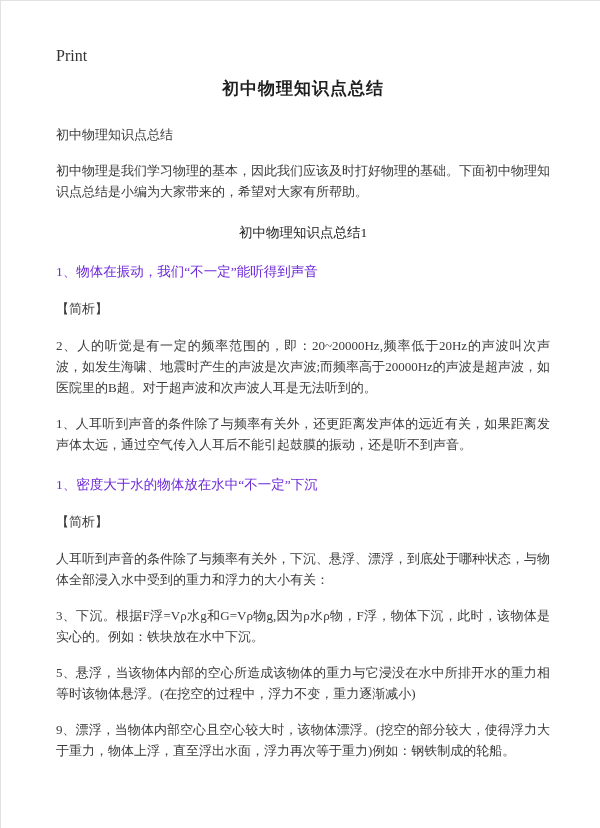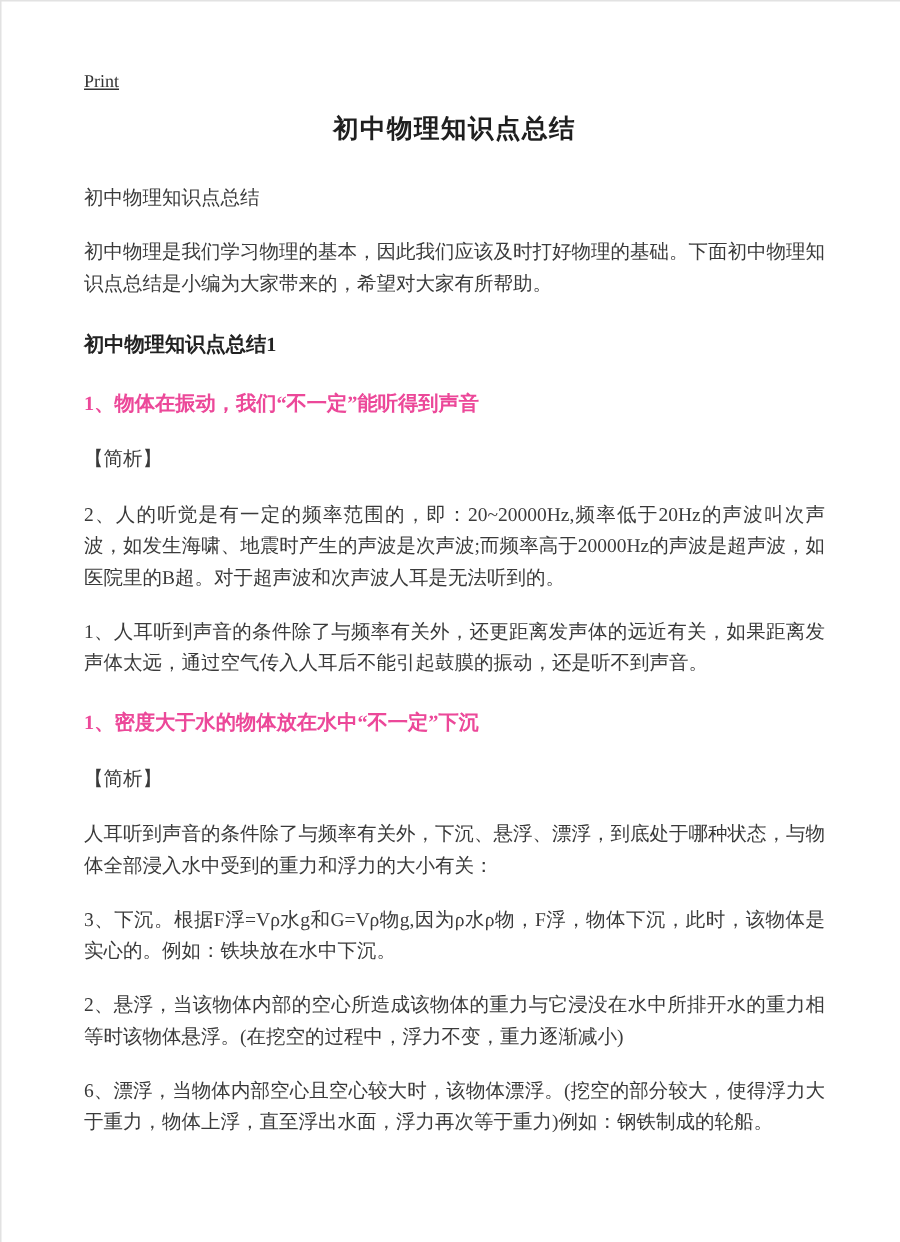--- a/index.html
+++ b/index.html
@@ -13,50 +13,50 @@
     min-height: 828px;
     box-sizing: border-box;
     background: #ffffff;
     border-left: 1px solid #e2e2e2;
     border-top: 1px solid #e2e2e2;
     padding: 46px 50px 60px 55px;
     font-family: "Liberation Serif", "DejaVu Serif", serif;
     color: #3a3a3a;
   }
   .print-label {
-    font-size: 12px;
+    font-size: 16px;
     color: #333333;
     margin: 0 0 12px 0;
     cursor: pointer;
-    text-decoration: underline;
   }
   h1.doc-title {
     font-size: 17px;
     font-weight: bold;
     color: #1f1f1f;
     text-align: center;
     margin: 10px 0 24px 0;
     letter-spacing: 1px;
   }
   p.body-text {
     font-size: 13px;
     line-height: 21px;
     margin: 0 0 15px 0;
     text-align: justify;
   }
   h2.section-heading {
     font-size: 13.5px;
-    font-weight: bold;
+    font-weight: normal;
     color: #222222;
     margin: 22px 0 17px 0;
+    text-align: center;
   }
   h3.topic-heading {
     font-size: 13.5px;
-    font-weight: bold;
-    color: #ec4899;
+    font-weight: normal;
+    color: #6d28d9;
     margin: 21px 0 17px 0;
   }
   p.brief-label {
     font-size: 13px;
     line-height: 21px;
     margin: 0 0 16px 0;
   }
 </style>
 </head>
 <body>
@@ -83,17 +83,17 @@
   <p class="body-text">1、人耳听到声音的条件除了与频率有关外，还更距离发声体的远近有关，如果距离发声体太远，通过空气传入人耳后不能引起鼓膜的振动，还是听不到声音。</p>
 
   <h3 class="topic-heading">1、密度大于水的物体放在水中“不一定”下沉</h3>
 
   <p class="brief-label">【简析】</p>
 
   <p class="body-text">人耳听到声音的条件除了与频率有关外，下沉、悬浮、漂浮，到底处于哪种状态，与物体全部浸入水中受到的重力和浮力的大小有关：</p>
 
   <p class="body-text">3、下沉。根据F浮=Vρ水g和G=Vρ物g,因为ρ水ρ物，F浮，物体下沉，此时，该物体是实心的。例如：铁块放在水中下沉。</p>
 
-  <p class="body-text">2、悬浮，当该物体内部的空心所造成该物体的重力与它浸没在水中所排开水的重力相等时该物体悬浮。(在挖空的过程中，浮力不变，重力逐渐减小)</p>
+  <p class="body-text">5、悬浮，当该物体内部的空心所造成该物体的重力与它浸没在水中所排开水的重力相等时该物体悬浮。(在挖空的过程中，浮力不变，重力逐渐减小)</p>
 
-  <p class="body-text">6、漂浮，当物体内部空心且空心较大时，该物体漂浮。(挖空的部分较大，使得浮力大于重力，物体上浮，直至浮出水面，浮力再次等于重力)例如：钢铁制成的轮船。</p>
+  <p class="body-text">9、漂浮，当物体内部空心且空心较大时，该物体漂浮。(挖空的部分较大，使得浮力大于重力，物体上浮，直至浮出水面，浮力再次等于重力)例如：钢铁制成的轮船。</p>
 
 </div>
 
 </body></html>

